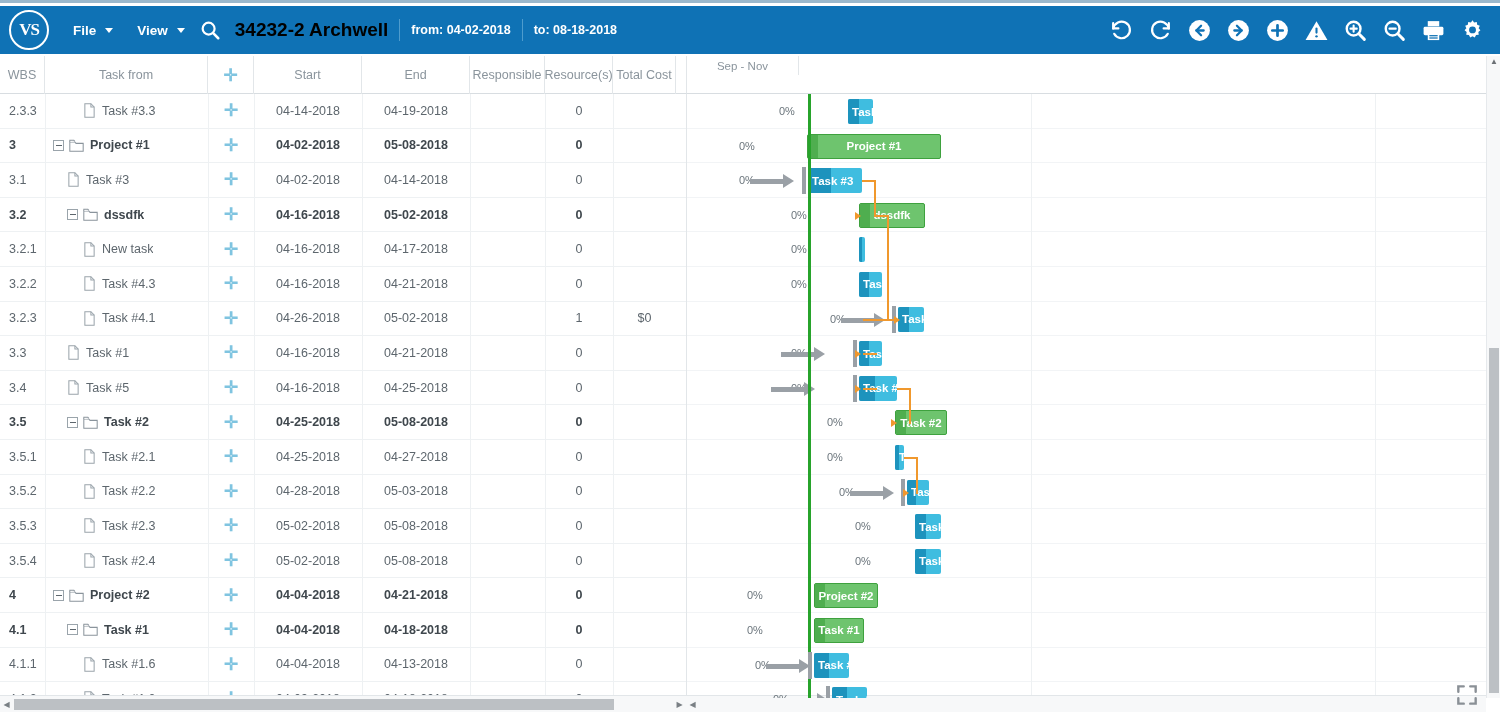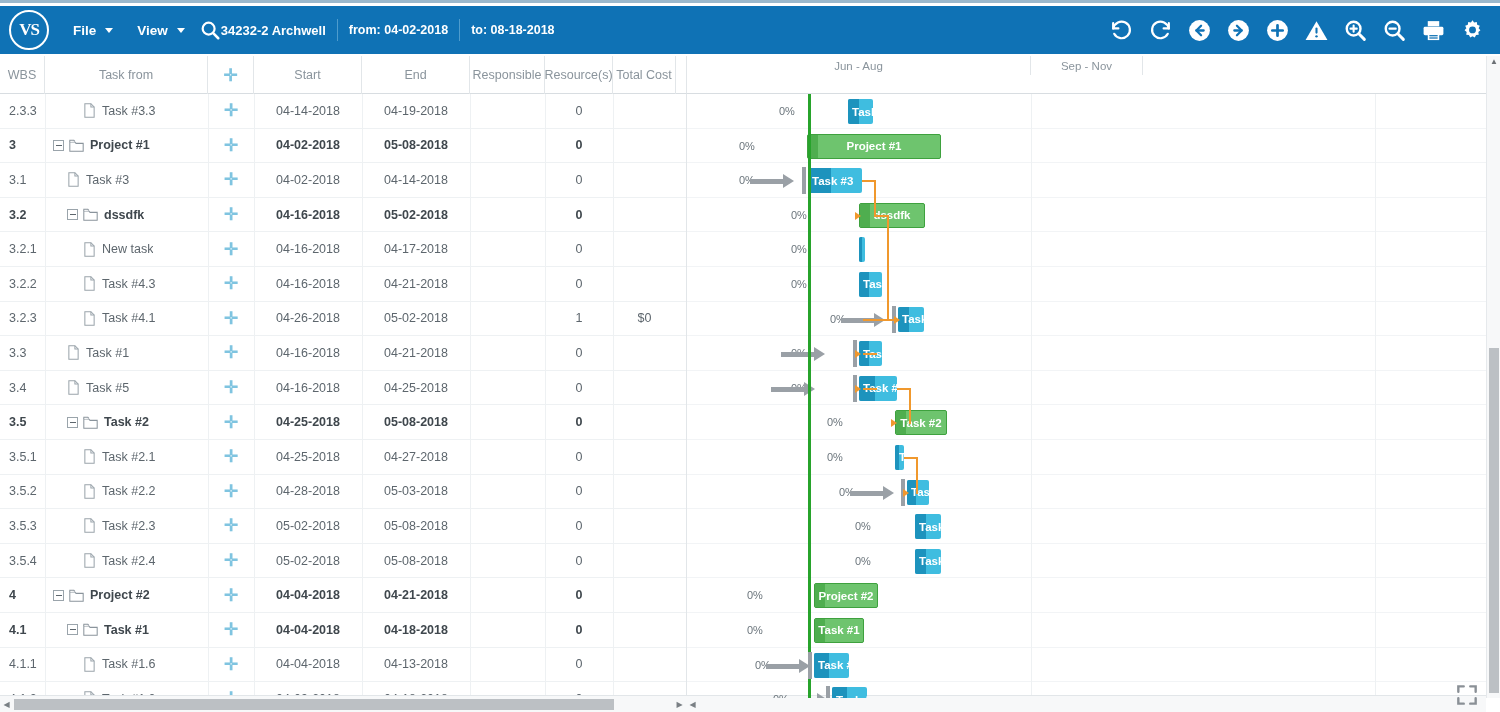--- a/index.html
+++ b/index.html
@@ -21,21 +21,21 @@
   .menu-item{color:#fff;font-size:13.5px;font-weight:bold;margin-left:24px;display:flex;align-items:center;cursor:pointer;}
   .caret{width:0;height:0;border-left:4.5px solid transparent;border-right:4.5px solid transparent;
          border-top:5px solid #fff;margin-left:9px;}
   .search-box{
     margin-left:24px;width:175px;height:28px;background:#fff;border:1px solid #cfd6db;
     display:flex;align-items:center;padding:0 9px;
   }
   .search-box input{border:0;outline:0;width:100%;font-size:12.5px;color:#333;font-family:"Liberation Sans",sans-serif;}
   .search-box input::placeholder{color:#9aa4ab;}
   .search-icon{margin-left:14px;display:flex;align-items:center;cursor:pointer;}
-  .proj-title{color:#ffffff;font-size:13px;font-weight:bold;margin-left:0;}
+  .proj-title{color:#000000;font-size:19px;font-weight:bold;margin-left:14px;}
   .vdiv{width:1px;height:22px;background:#4e9ccd;margin:0 11px;}
   .date-lbl{color:#fff;font-size:12.5px;font-weight:bold;}
   .tools{margin-left:auto;display:flex;align-items:center;padding-right:8px;}
   .tool{width:39px;height:40px;display:flex;align-items:center;justify-content:center;cursor:pointer;}
 
   
   .grid-head{
     position:absolute;left:0;top:53px;width:686px;height:38px;
     background:#fff;border-bottom:1px solid #d8dde1;display:flex;
   }
@@ -227,21 +227,20 @@
     </div>
     <div class="gh-cell" style="width:108px">Start</div>
     <div class="gh-cell" style="width:108px">End</div>
     <div class="gh-cell" style="width:75px">Responsible</div>
     <div class="gh-cell" style="width:68px">Resource(s)</div>
     <div class="gh-cell last" style="width:63px">Total Cost</div>
   </div>
 
   <div class="tl-head">
     <div class="tl-months">
-      <div class="tl-m" style="width:344px">Jun - Aug</div>
       <div class="tl-m" style="width:112px">Sep - Nov</div>
     </div>
   </div>
 
   <div class="grid-body" id="grid-body">
       <div class="row">
         <div class="c-wbs">2.3.3</div>
         <div class="c-name">
           <span style="display:inline-block;width:38px"></span>
           <span style="margin-right:6px;display:flex;align-items:center">

